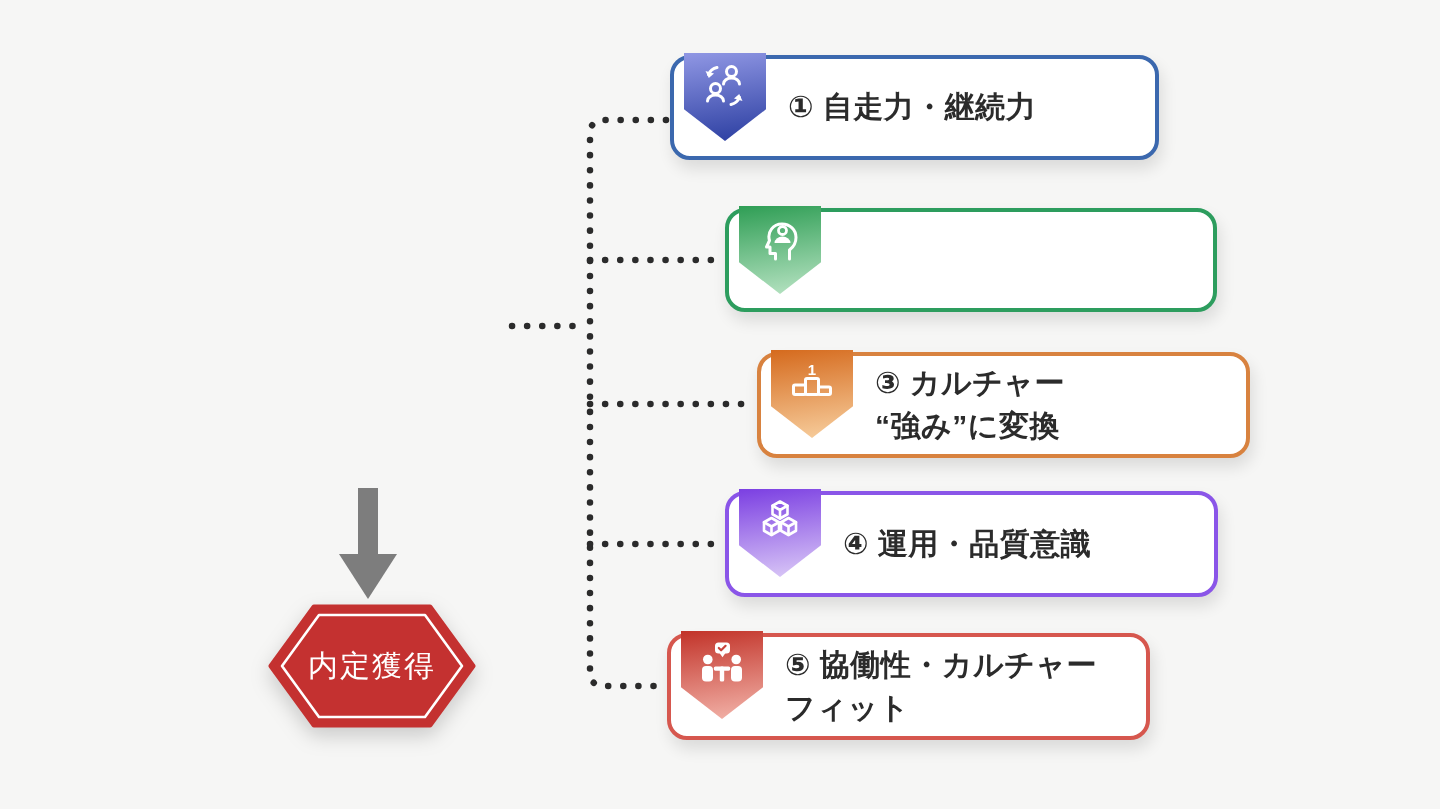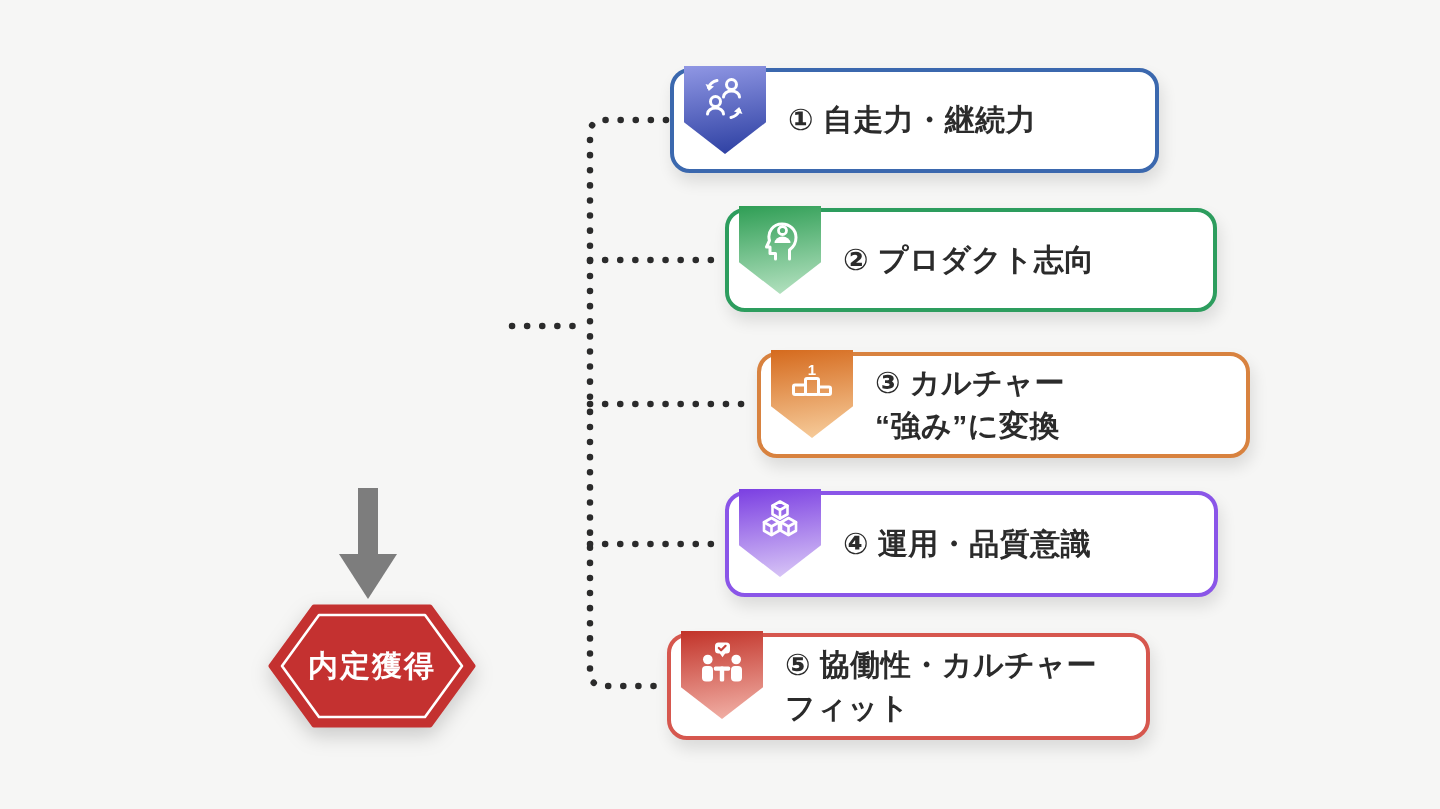--- a/index.html
+++ b/index.html
@@ -36,21 +36,21 @@
     border-top:45px solid var(--arrow,#7d7d7d);
   }
 
   
   .hexagon { position:absolute; left:268px; top:604px; width:208px; height:124px; filter:drop-shadow(0 8px 10px rgba(0,0,0,.18)); }
   .hexagon svg { position:absolute; inset:0; width:100%; height:100%; }
   .hexagon .hex-outer { fill:var(--hex,#c43130); stroke:var(--hex,#c43130); stroke-width:5; stroke-linejoin:round; }
   .hexagon .hex-inner { fill:none; stroke:var(--hexline,#ffffff); stroke-width:2.6; stroke-linejoin:round; }
   .hexagon .label {
     position:absolute; inset:0; display:flex; align-items:center; justify-content:center;
-    color:var(--hextext,#ffffff); font-size:30px; font-weight:bold; letter-spacing:2px;
+    color:var(--hextext,#ffffff); font-size:30px; font-weight:normal; letter-spacing:2px;
   }
 
   
   .connectors { position:absolute; inset:0; width:1440px; height:809px; }
   .connectors path {
     fill:none; stroke:var(--line,#2b2b2b); stroke-width:6.5;
     stroke-linecap:round; stroke-dasharray:0.1 15;
   }
 
   
@@ -68,21 +68,21 @@
   .badge {
     position:absolute; left:10px; top:-6px; width:82px; height:88px;
     background:linear-gradient(172deg, var(--g1) 0%, var(--g2) 100%);
     clip-path:polygon(0 0,100% 0,100% 64%,50% 100%,0 64%);
     display:flex; justify-content:center; align-items:flex-start; padding-top:9px;
   }
   .badge svg { width:48px; height:48px; }
   .ic-stroke { stroke:#fff; fill:none; stroke-linecap:round; stroke-linejoin:round; }
   .ic-fill   { fill:#fff; stroke:none; }
 
-  .c1 { left:670px; top:68px;  width:489px; height:105px; }
+  .c1 { left:670px; top:55px;  width:489px; height:105px; }
   .c2 { left:725px; top:208px; width:492px; height:104px; }
   .c3 { left:757px; top:352px; width:493px; height:106px; }
   .c4 { left:725px; top:491px; width:493px; height:106px; }
   .c5 { left:667px; top:633px; width:483px; height:107px; }
 </style>
 </head>
 <body style="--bg: #f6f6f5; --text: #2b2b2b; --line: #2b2b2b; --center-border: #7d7d7d; --arrow: #7d7d7d; --hex: #c43130; --hexline: #ffffff; --hextext: #ffffff;">
 
 <div class="stage">
 
@@ -123,21 +123,20 @@
   </div>
 
   <div class="card c2" style="--accent: #2d9d5e; --g1: #2f9e55; --g2: #b9e4c4;">
     <div class="badge">
       <svg viewBox="0 0 48 48">
         <path class="ic-stroke" d="M19.5 44 v-5.5 h-5.5 v-6.5 h-3.5 l3-6.5 c-2.5-8.5 3.5-16.5 12.5-16.5 8 0 14 6 14 13.5 0 5.5-2.5 9.5-6.5 12.5 v9" stroke-width="3"></path>
         <circle class="ic-stroke" cx="26.5" cy="15.5" r="4" stroke-width="2.8"></circle>
         <path class="ic-fill" d="M18.5 28 a8 6.5 0 0 1 16 0 z"></path>
       </svg>
     </div>
-    <div class="label">② プロダクト志向</div>
   </div>
 
   <div class="card c3" style="--accent: #d8823f; --g1: #d56a1d; --g2: #f8d0a0;">
     <div class="badge">
       <svg viewBox="0 0 48 48">
         <text x="24" y="15.5" text-anchor="middle" font-size="15" font-weight="bold" fill="#fff" font-family="Liberation Sans, DejaVu Sans, sans-serif">1</text>
         <rect class="ic-stroke" x="17.5" y="19.5" width="13" height="16" rx="1.5" stroke-width="3"></rect>
         <rect class="ic-stroke" x="5.5" y="26" width="12" height="9.5" rx="1.5" stroke-width="3"></rect>
         <rect class="ic-stroke" x="30.5" y="28" width="12" height="7.5" rx="1.5" stroke-width="3"></rect>
       </svg>

